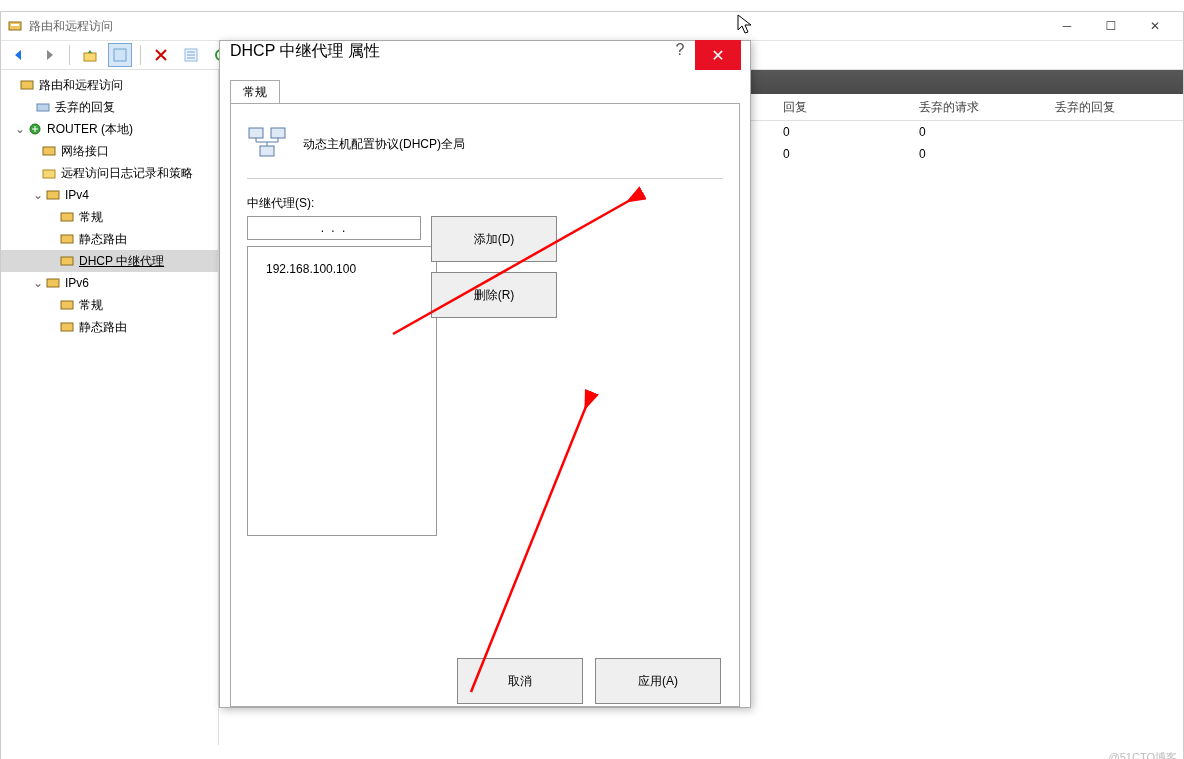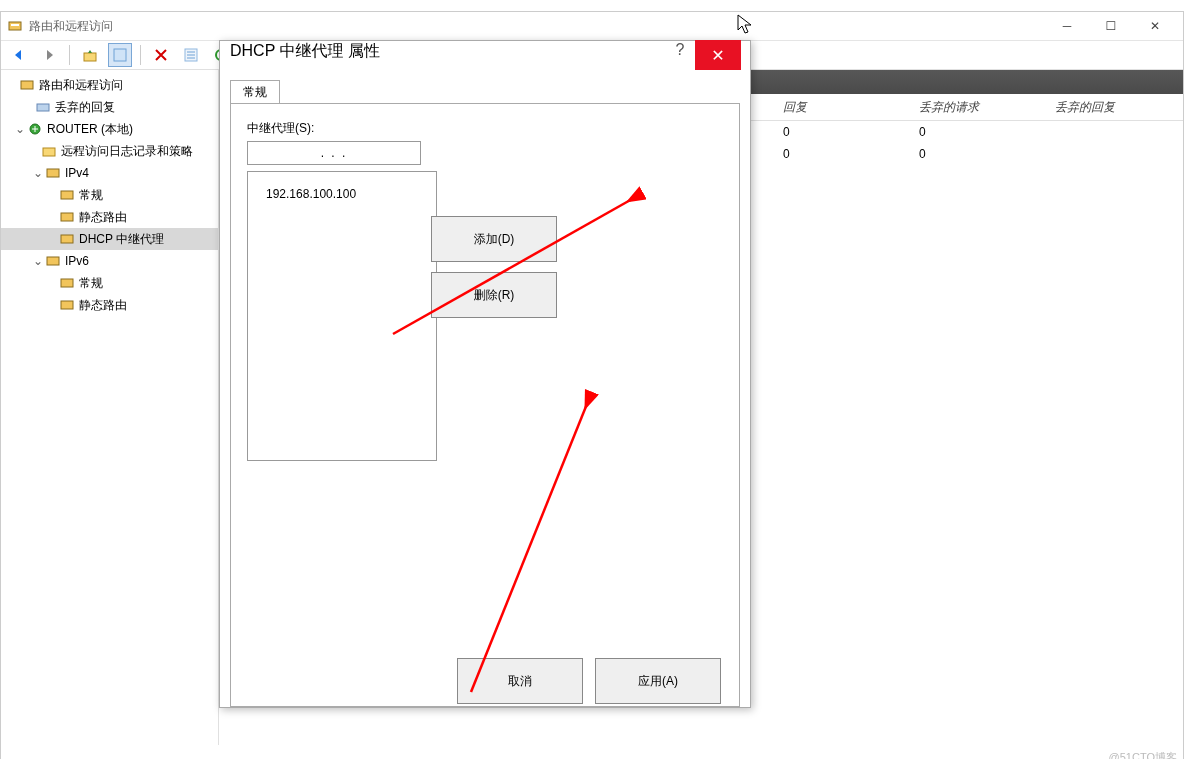--- a/index.html
+++ b/index.html
@@ -11,25 +11,25 @@
   .menubar{height:24px;display:flex;align-items:center;gap:14px;padding:0 10px;border-bottom:1px solid #eee;}
   .toolbar{height:28px;display:flex;align-items:center;gap:6px;padding:0 6px;border-bottom:1px solid #e0e0e0;}
   .toolbar .tbtn{width:22px;height:22px;display:flex;align-items:center;justify-content:center;border:1px solid transparent;}
   .toolbar .tbtn.sel{border:1px solid #7aa7d6;background:#d6e6f7;}
   .toolbar .sep{width:1px;height:20px;background:#ccc;margin:0 2px;}
   .content{display:flex;height:calc(100% - 82px);}
   .tree{width:222px;border-right:1px solid #e0e0e0;padding:4px 0;overflow:hidden;}
   .tree .node{display:flex;align-items:center;height:22px;padding-right:6px;white-space:nowrap;}
   .tree .exp{width:14px;text-align:center;color:#666;}
   .tree .ticon{width:16px;height:16px;margin-right:4px;display:inline-flex;align-items:center;justify-content:center;}
-  .tree .node.sel{background:#d8d8d8;}
+  .tree .node.sel{background:#d8d8d8;text-decoration:underline;}
   .main{flex:1;position:relative;}
   .grid-header{height:24px;display:flex;align-items:center;background:linear-gradient(#575757,#4a4a4a);color:#fff;padding:0 8px;}
   .grid-cols{height:26px;display:flex;align-items:center;border-bottom:1px solid #e0e0e0;}
-  .grid-cols div{flex:0 0 120px;padding:0 8px;color:#444;font-style:italic;}
+  .grid-cols div{flex:0 0 120px;padding:0 8px;color:#444;}
   .grid-row{height:22px;display:flex;align-items:center;}
   .grid-row div{flex:0 0 120px;padding:0 8px;}
   .dialog{position:absolute;left:0;top:-30px;width:530px;height:666px;background:#fff;border:1px solid #aaa;box-shadow:2px 2px 8px rgba(0,0,0,0.25);}
   .dlg-title{height:30px;display:flex;align-items:flex-start;padding:0 10px;font-size:16px;background:#fff;}
   .dlg-title .spacer{flex:1;}
   .dlg-close{width:46px;height:30px;background:#e81123;color:#fff;display:flex;align-items:center;justify-content:center;margin:-1px -1px 0 0;}
   .dlg-help{width:30px;text-align:center;color:#555;}
   .dlg-body{padding:8px 10px 0 10px;height:calc(100% - 30px);box-sizing:border-box;display:flex;flex-direction:column;}
   .tabstrip{display:flex;height:24px;}
   .tab{padding:3px 12px;border:1px solid #aaa;border-bottom:none;background:#fff;position:relative;top:1px;}
@@ -156,20 +156,28 @@
             <svg width="16" height="16">
               <circle cx="8" cy="8" r="5" fill="#3aa53a" stroke="#1f6f1f"></circle>
               <path d="M5 8 L11 8 M8 5 L8 11" stroke="#fff"></path>
             </svg>
           </span>
         <span>ROUTER (本地)</span>
       </div>
       <div class="node" style="padding-left:40px">
         <span class="ticon">
             <svg width="16" height="16">
+              <rect x="2" y="4" width="12" height="8" fill="#f2c55c" stroke="#8a6d1e"></rect>
+            </svg>
+          </span>
+        <span>网络接口</span>
+      </div>
+      <div class="node" style="padding-left:40px">
+        <span class="ticon">
+            <svg width="16" height="16">
               <rect x="2" y="5" width="12" height="8" fill="#f8d775" stroke="#b48a1e"></rect>
             </svg>
           </span>
         <span>远程访问日志记录和策略</span>
       </div>
       <div class="node" style="padding-left:30px">
         <span class="exp">⌄</span>
           <span class="ticon">
             <svg width="16" height="16">
               <rect x="2" y="4" width="12" height="8" fill="#f2c55c" stroke="#8a6d1e"></rect>
@@ -254,20 +262,31 @@
           <span>DHCP 中继代理 属性</span>
           <span class="spacer"></span>
           <span class="dlg-help">?</span>
           <span class="dlg-close">✕</span>
         </div>
         <div class="dlg-body">
           <div class="tabstrip">
             <div class="tab">常规</div>
           </div>
           <div class="tabpane">
+            <div class="heading">
+              <span>
+                <svg width="40" height="36">
+                  <rect x="2" y="2" width="14" height="10" fill="#dfe8f5" stroke="#5a7aa3"></rect>
+                  <rect x="24" y="2" width="14" height="10" fill="#dfe8f5" stroke="#5a7aa3"></rect>
+                  <rect x="13" y="20" width="14" height="10" fill="#dfe8f5" stroke="#5a7aa3"></rect>
+                  <path d="M9 12 v4 h22 v-4 M20 16 v4" stroke="#5a7aa3" fill="none"></path>
+                </svg>
+              </span>
+              <span>动态主机配置协议(DHCP)全局</span>
+            </div>
             <div class="lbl">中继代理(S):</div>
             <div class="ip-input">
               <span>.    .    .</span>
             </div>
             <div class="listbox">
               <div class="item">192.168.100.100</div>
             </div>
             <div class="sidebtns">
               <div class="btn">添加(D)</div>
               <div class="btn">删除(R)</div>

